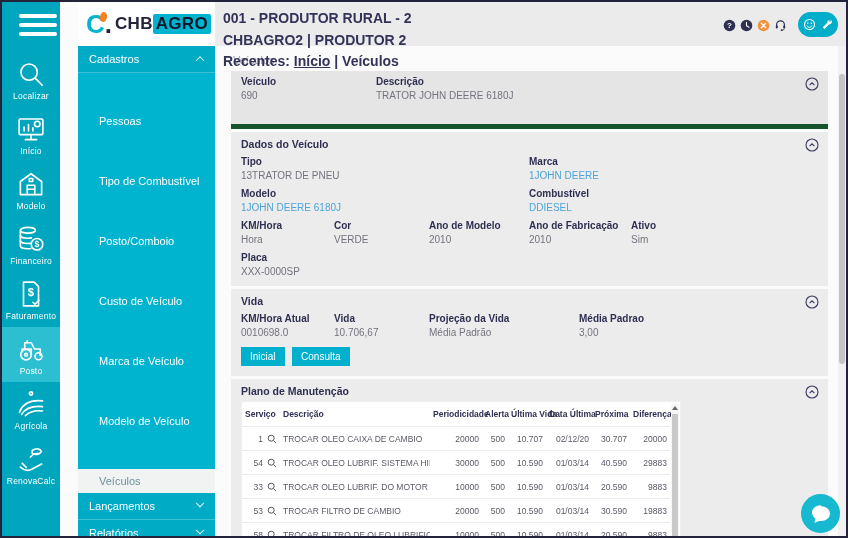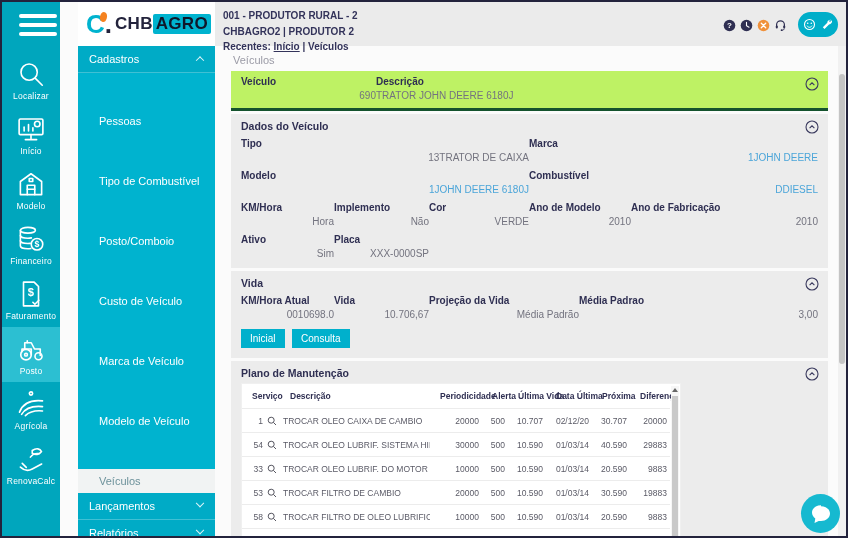--- a/index.html
+++ b/index.html
@@ -39,55 +39,55 @@
   .menu-sec { background:rgba(0,30,40,.05); border-bottom:1px solid rgba(255,255,255,.25); }
   .menu-child { padding:6px 12px 6px 21px; cursor:pointer;margin-top:36px; }
   .menu-child.selected { background:#f1f3f3; color:#6d929b; }
   .chev { width:6px; height:6px; border-right:1.4px solid #dff6fa; border-bottom:1.4px solid #dff6fa; }
   .chev.up { transform:rotate(-135deg) translate(-1px,-1px); }
   .chev.down { transform:rotate(45deg) translate(-2px,-2px); }
 
   
   .topbar { position:absolute; left:213px; right:0; top:0; height:44px; background:#ebebeb;
             display:flex; justify-content:space-between; padding:6px 8px 0 8px; z-index:2; }
-  .crumbs { font-size:10px; font-weight:bold; color:#33335a; line-height:1.55; }
+  .crumbs { font-size:14px; font-weight:bold; color:#33335a; line-height:1.55; }
   .crumbs a { color:#33335a; text-decoration:underline; cursor:pointer; }
   .topicons { display:flex; align-items:center; gap:4px; height:28px; margin-top:2px; }
   .mini-icon { width:13px; height:13px; cursor:pointer; }
   .pill { width:40px; height:25px; border-radius:13px; background:#00aec9; display:flex;
           align-items:center; justify-content:center; gap:5px; margin-left:7px; cursor:pointer; }
 
   
   .content { position:absolute; left:213px; top:44px; right:8px; bottom:0; background:#fbfbfb; overflow:hidden; }
   .page-title { margin:8px 0 5px 18px; font-size:11px; color:#9b9ba6; }
   .card { margin:0 10px 3px 16px; position:relative; }
-  .card.white { background:#bef264; border-bottom:3px solid #14532d; padding:5px 10px 7px; }
+  .card.white { background:#e5e5e5; border-bottom:5px solid #14532d; padding:5px 10px 23px; }
   .card.gray { background:#ececec; }
   .sec-head { padding:6px 10px 4px; font-weight:bold; font-size:10.5px; color:#2f2f52; }
   .collapse-btn { position:absolute; top:6px; right:9px; width:14px; height:14px; cursor:pointer; }
   .field .flabel { font-size:10px; font-weight:bold; color:#2f2f52; margin-bottom:3px; }
-  .field .fvalue { font-size:10px; color:#73737f;text-align:right; }
+  .field .fvalue { font-size:10px; color:#73737f; }
   .field .fvalue.link { color:#4ba5d9; cursor:pointer; }
 
   .summary-flex { display:flex; }
   .summary-flex .field:first-child { width:135px; }
 
   .grid5 { display:grid; grid-template-columns:93px 95px 100px 102px 1fr; padding:2px 10px 9px; row-gap:7px; }
   .span13 { grid-column:1 / span 3; }
   .span45 { grid-column:4 / span 2; }
   .grid-vida { display:grid; grid-template-columns:93px 95px 150px 1fr; padding:2px 10px 6px; }
   .btn-row { padding:2px 10px 10px; }
   .btn { display:inline-block; background:#00b0cc; color:#fff; font-size:10px; border:none;
          border-radius:0; padding:4px 9px; margin-right:3px; cursor:pointer;
          font-family:"Liberation Sans","DejaVu Sans",sans-serif; }
 
   
   .table-wrap { position:relative; background:#fff; width:440px; margin:0 0 8px 10px; border:1px solid #f0f0f0; }
   table.mt { width:428px; table-layout:fixed; border-collapse:collapse; }
-  table.mt th { font-size:8.5px; font-weight:bold; color:#2f2f52; padding:7px 10px; white-space:nowrap; }
+  table.mt th { font-size:8.5px; font-weight:bold; color:#2f2f52; padding:7px 3px; white-space:nowrap; }
   table.mt td { font-size:8.5px; color:#5a5a66; padding:6.5px 3px; white-space:nowrap; overflow:hidden; }
   table.mt tbody tr { border-top:1px solid #ececec; }
   .tr-num { text-align:right; }
   .th-l, .td-l { text-align:left; }
   .svc-cell { display:flex; justify-content:flex-end; align-items:center; gap:4px; }
   .mag { width:10px; height:10px; cursor:pointer; }
 
   .tscroll { position:absolute; top:2px; bottom:2px; right:1px; width:8px; background:#f6f6f6; }
   .tscroll .arrow-up, .tscroll .arrow-down { position:absolute; left:1px; width:0; height:0;
         border-left:3px solid transparent; border-right:3px solid transparent; cursor:pointer; }
@@ -324,41 +324,37 @@
       <div class="sec-head">Dados do Veículo</div>
       <span class="collapse-btn">
         <svg viewBox="0 0 14 14">
             <circle cx="7" cy="7" r="6" fill="none" stroke="#3a3a5e" stroke-width="1.1"></circle>
             <polyline points="4.6,8.2 7,5.8 9.4,8.2" fill="none" stroke="#3a3a5e" stroke-width="1.1"></polyline>
           </svg>
       </span>
       <div class="grid5">
         <div class="field span13">
           <div class="flabel">Tipo</div>
-          <div class="fvalue">13TRATOR DE CAIXA</div>
+          <div class="fvalue">13TRATOR DE PNEU</div>
         </div>
         <div class="field span45">
           <div class="flabel">Marca</div>
           <div class="fvalue link">1JOHN DEERE</div>
         </div>
         <div class="field span13">
           <div class="flabel">Modelo</div>
           <div class="fvalue link">1JOHN DEERE 6180J</div>
         </div>
         <div class="field span45">
           <div class="flabel">Combustível</div>
           <div class="fvalue link">DDIESEL</div>
         </div>
         <div class="field">
           <div class="flabel">KM/Hora</div>
           <div class="fvalue">Hora</div>
-        </div>
-        <div class="field">
-          <div class="flabel">Implemento</div>
-          <div class="fvalue">Não</div>
         </div>
         <div class="field">
           <div class="flabel">Cor</div>
           <div class="fvalue">VERDE</div>
         </div>
         <div class="field">
           <div class="flabel">Ano de Modelo</div>
           <div class="fvalue">2010</div>
         </div>
         <div class="field">

